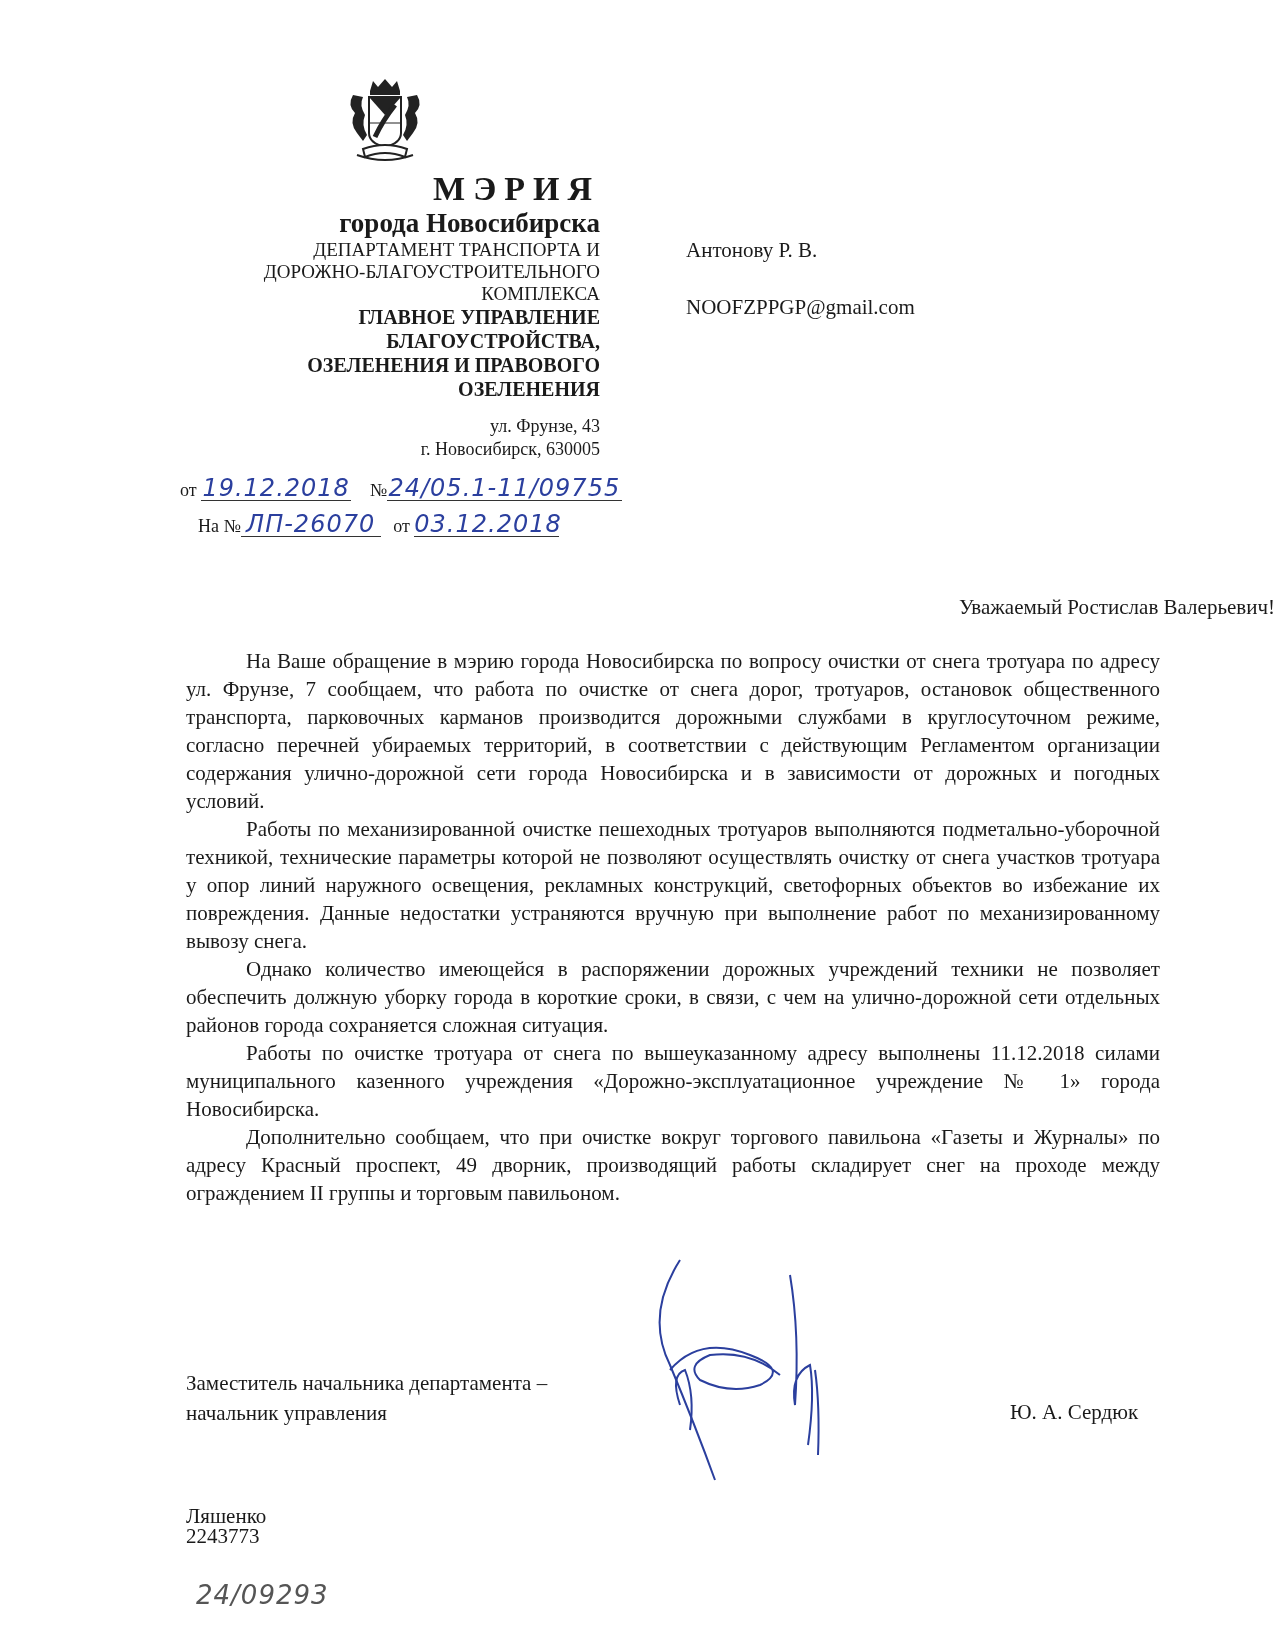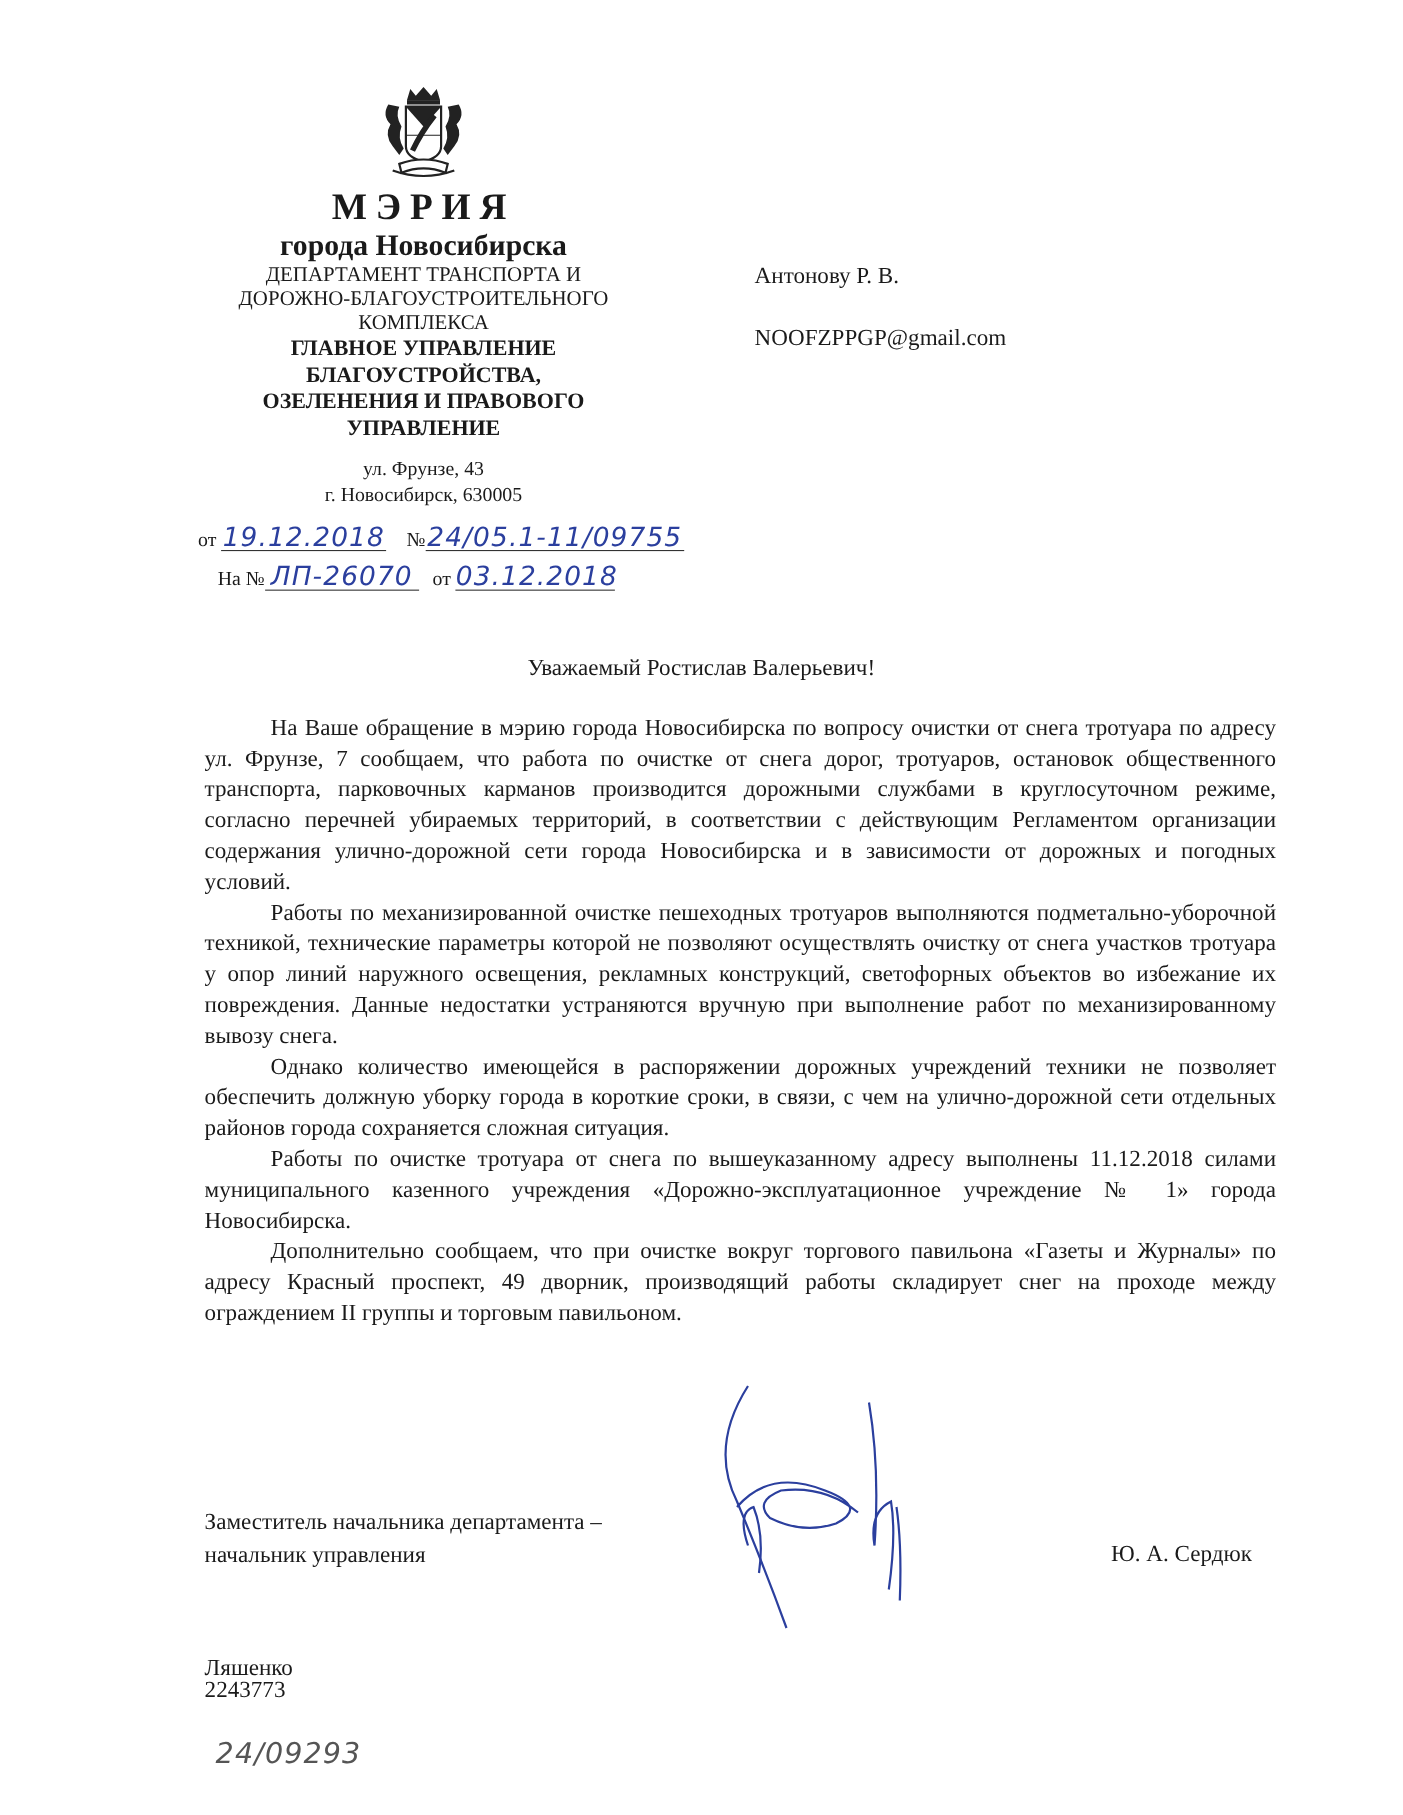--- a/index.html
+++ b/index.html
@@ -1,18 +1,18 @@
 <!DOCTYPE html>
 <html><head>
 <meta charset="utf-8">
 <style>
   html, body { margin: 0; padding: 0; background: #ffffff; }
   body { width: 1275px; height: 1650px; position: relative; overflow: hidden; color: #1a1a1a; font-family: "Liberation Serif", serif; }
   .abs { position: absolute; }
-  .center { text-align: center; }
+  .center { text-align: right; }
   #letterhead { left: 170px; top: 75px; width: 430px; }
   #emblem { display: block; margin: 0 auto; width: 100px; height: 90px; }
   .meria { font-size: 34px; font-weight: bold; letter-spacing: 8px; line-height: 36px; margin-top: 6px; }
   .city { font-size: 27px; font-weight: bold; line-height: 32px; }
   .dept { font-size: 19px; line-height: 22px; }
   .dept-bold { font-size: 20px; font-weight: bold; line-height: 24px; }
   .addr { font-size: 18px; line-height: 23px; margin-top: 14px; }
   .addr .phone { margin-left: -14px; }
   .hand { font-family: "DejaVu Sans", sans-serif; font-style: italic; color: #2b3f9e; font-size: 24px; letter-spacing: 1px; }
   .regline { font-size: 18px; white-space: nowrap; }
@@ -49,21 +49,21 @@
     <path d="M22 80 Q50 90 78 80" stroke="#222" stroke-width="2" fill="none"></path>
   </svg>
   <div class="meria">МЭРИЯ</div>
   <div class="city">города Новосибирска</div>
   <div class="dept">ДЕПАРТАМЕНТ ТРАНСПОРТА И</div>
   <div class="dept">ДОРОЖНО-БЛАГОУСТРОИТЕЛЬНОГО</div>
   <div class="dept">КОМПЛЕКСА</div>
   <div class="dept-bold">ГЛАВНОЕ УПРАВЛЕНИЕ</div>
   <div class="dept-bold">БЛАГОУСТРОЙСТВА,</div>
   <div class="dept-bold">ОЗЕЛЕНЕНИЯ И ПРАВОВОГО</div>
-  <div class="dept-bold">УПРАВЛЕНИЕ</div>
+  <div class="dept-bold">ОЗЕЛЕНЕНИЯ</div>
   <div class="addr">
     <div>ул. Фрунзе, 43</div>
     <div>г. Новосибирск, 630005</div>
   </div>
 </div>
 
 <div class="abs regline" style="left:180px; top:476px;">
   <span>от</span>
   <span class="uline hand" style="width:150px;">19.12.2018</span>
   <span style="margin-left:14px;">№</span><span class="uline hand" style="width:235px;">24/05.1-11/09755</span>

